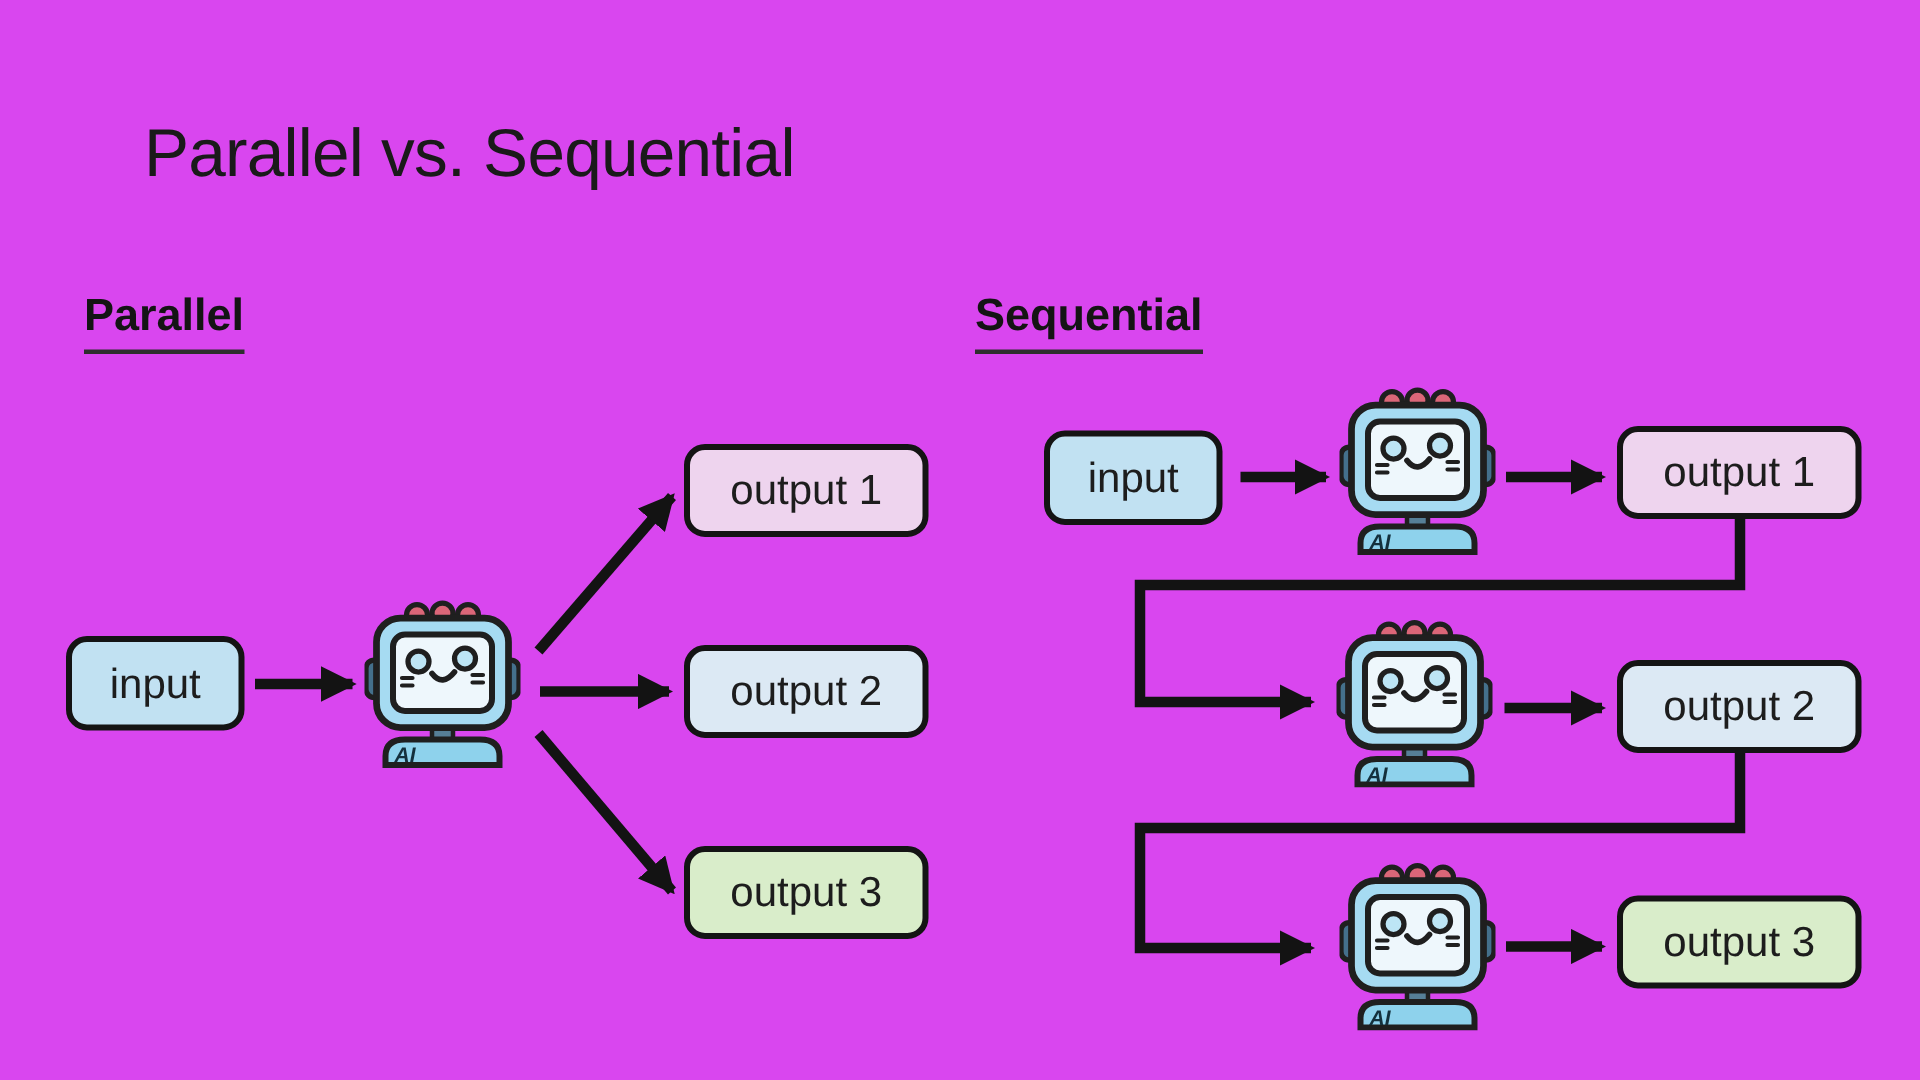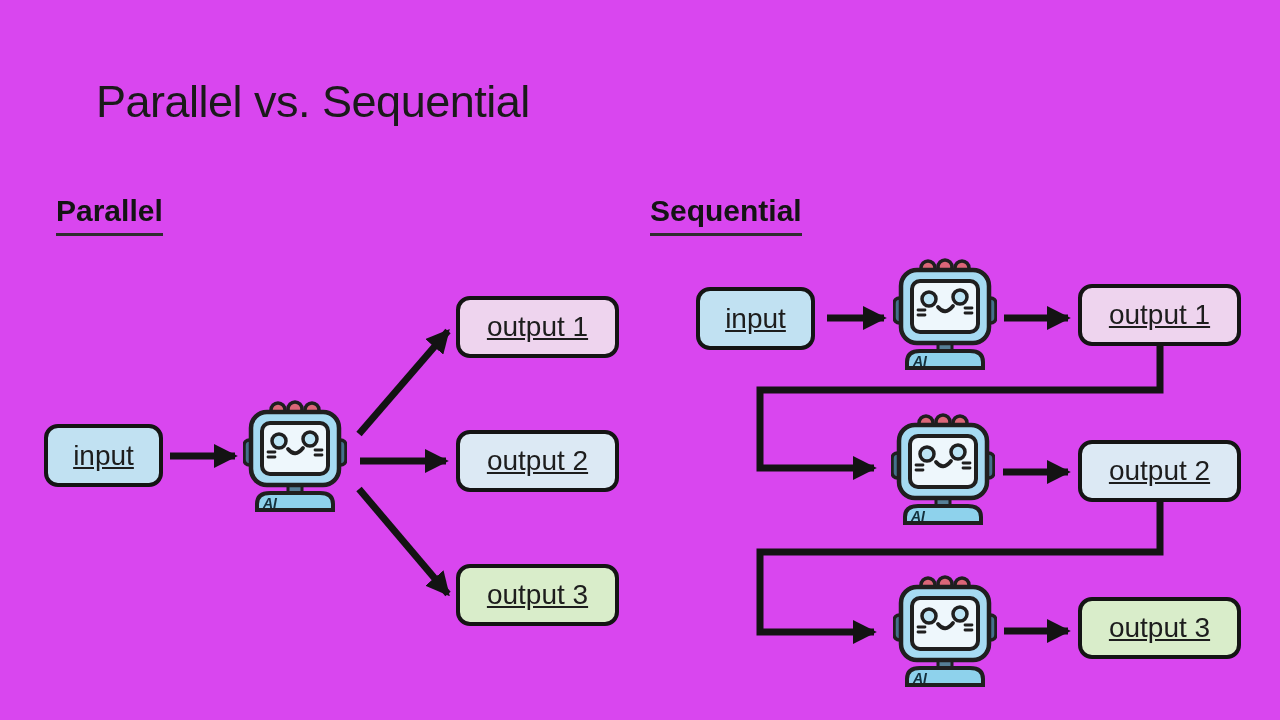--- a/index.html
+++ b/index.html
@@ -36,21 +36,20 @@
   .box {
     position: absolute;
     display: flex;
     align-items: center;
     justify-content: center;
     border: 4px solid #141414;
     border-radius: 14px;
     font-size: 28px;
     color: #1d1d1d;
     white-space: nowrap;
-    text-decoration: underline;
   }
   .overlay {
     position: absolute;
     left: 0; top: 0;
     width: 1280px;
     height: 720px;
     pointer-events: none;
   }
   .wire {
     fill: none;

